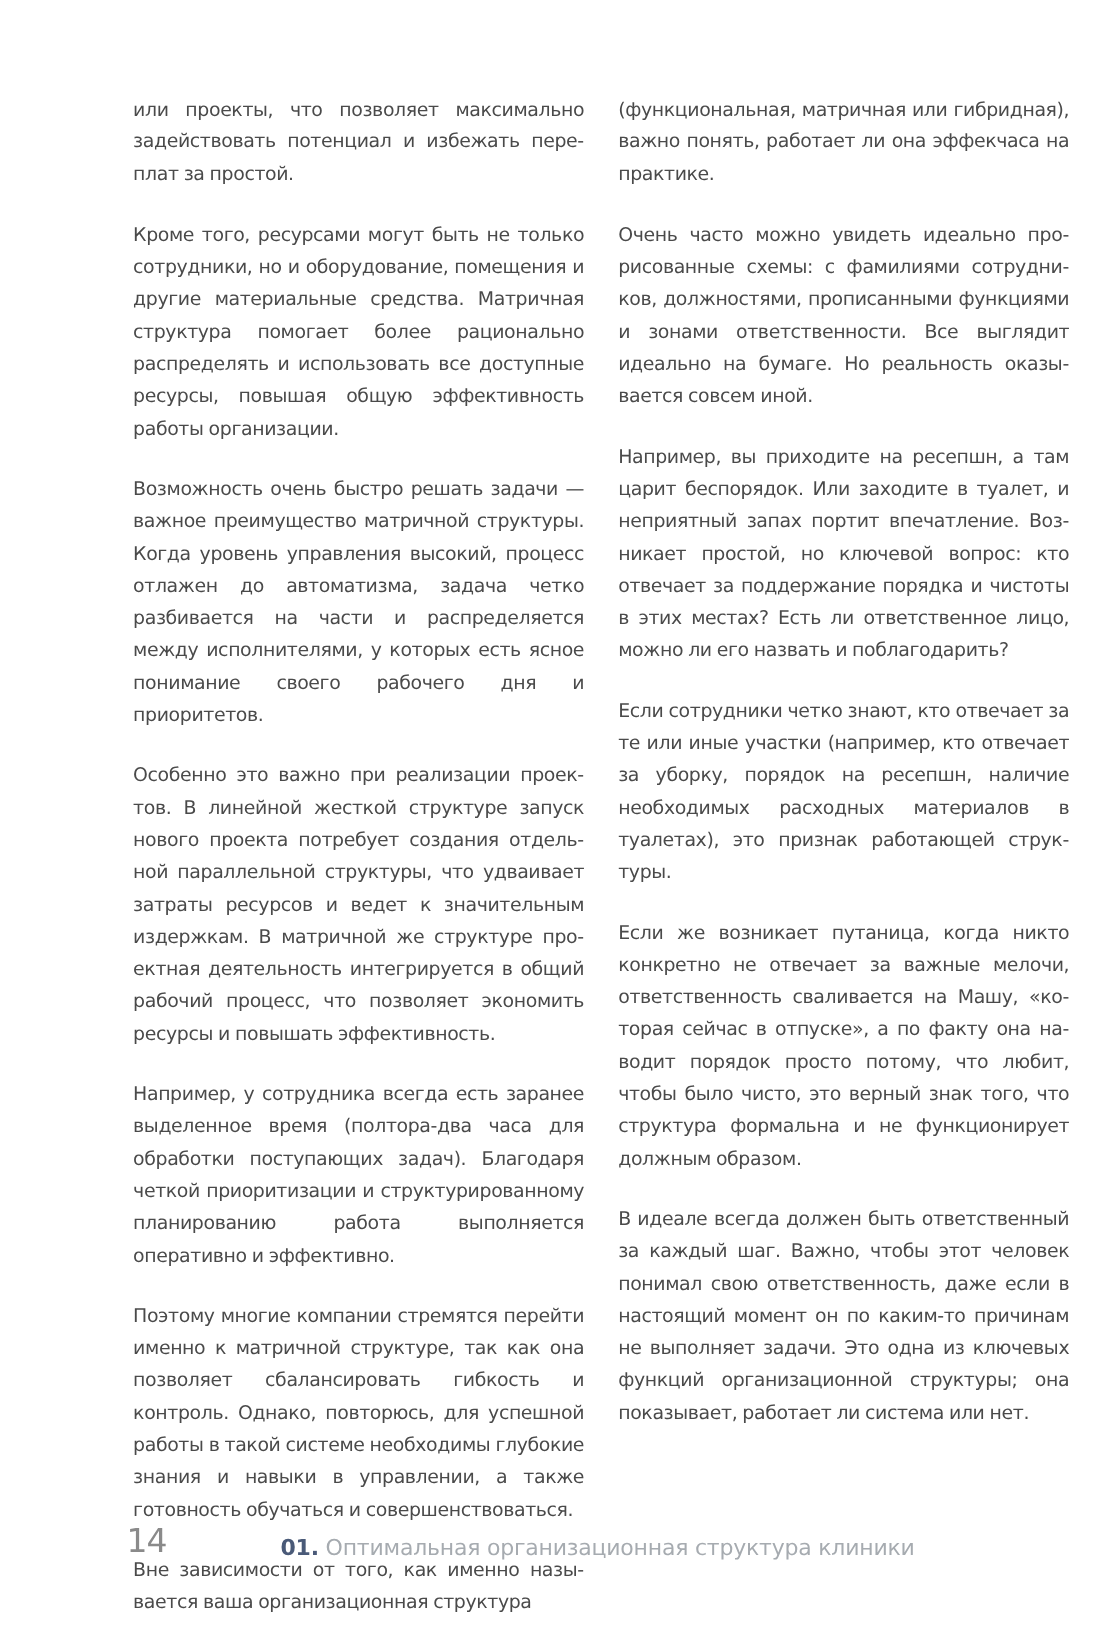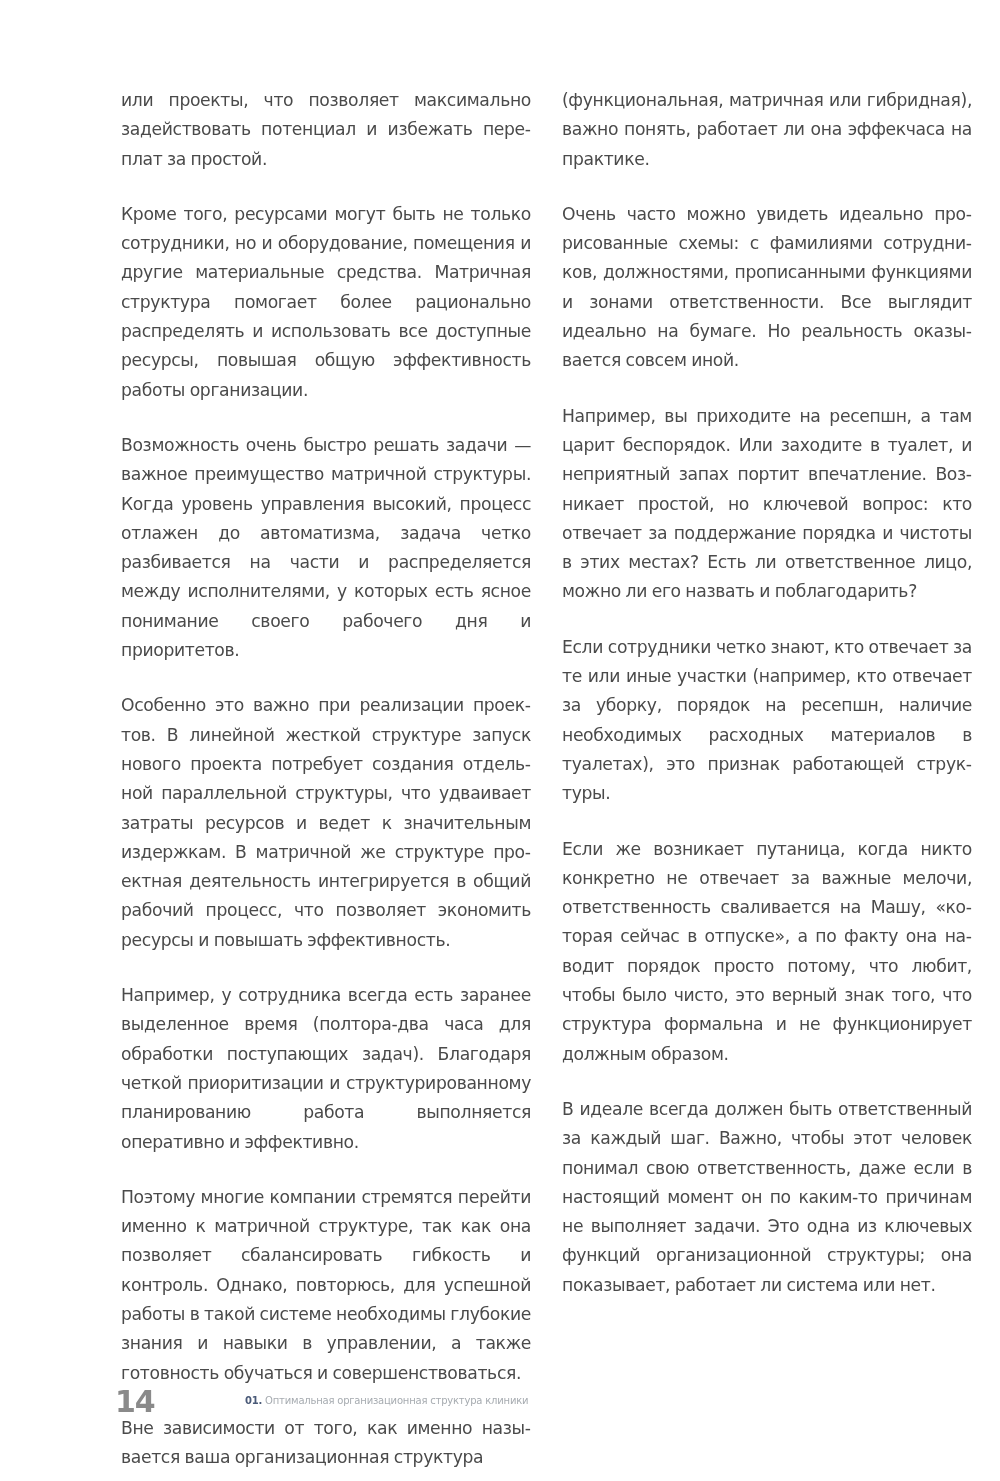--- a/index.html
+++ b/index.html
@@ -35,30 +35,30 @@
       left: 97px;
       top: 1384px;
       width: 700px;
       height: 40px;
     }
     .page-number {
       position: absolute;
       left: 0;
       top: 0;
       font-family: "DejaVu Sans", "Liberation Sans", sans-serif;
-      font-weight: 700;
+      font-weight: 400;
       font-size: 30px;
       color: #8a8a8a;
       letter-spacing: -1px;
     }
     .chapter {
       position: absolute;
-      left: 130px;
+      left: 140px;
       top: 11px;
-      font-size: 10px;
+      font-size: 20px;
       color: #a6abb0;
       white-space: nowrap;
       letter-spacing: -0.2px;
     }
     .chapter-num {
       font-weight: bold;
       color: #4a5a78;
     }
   </style>
 </head>

